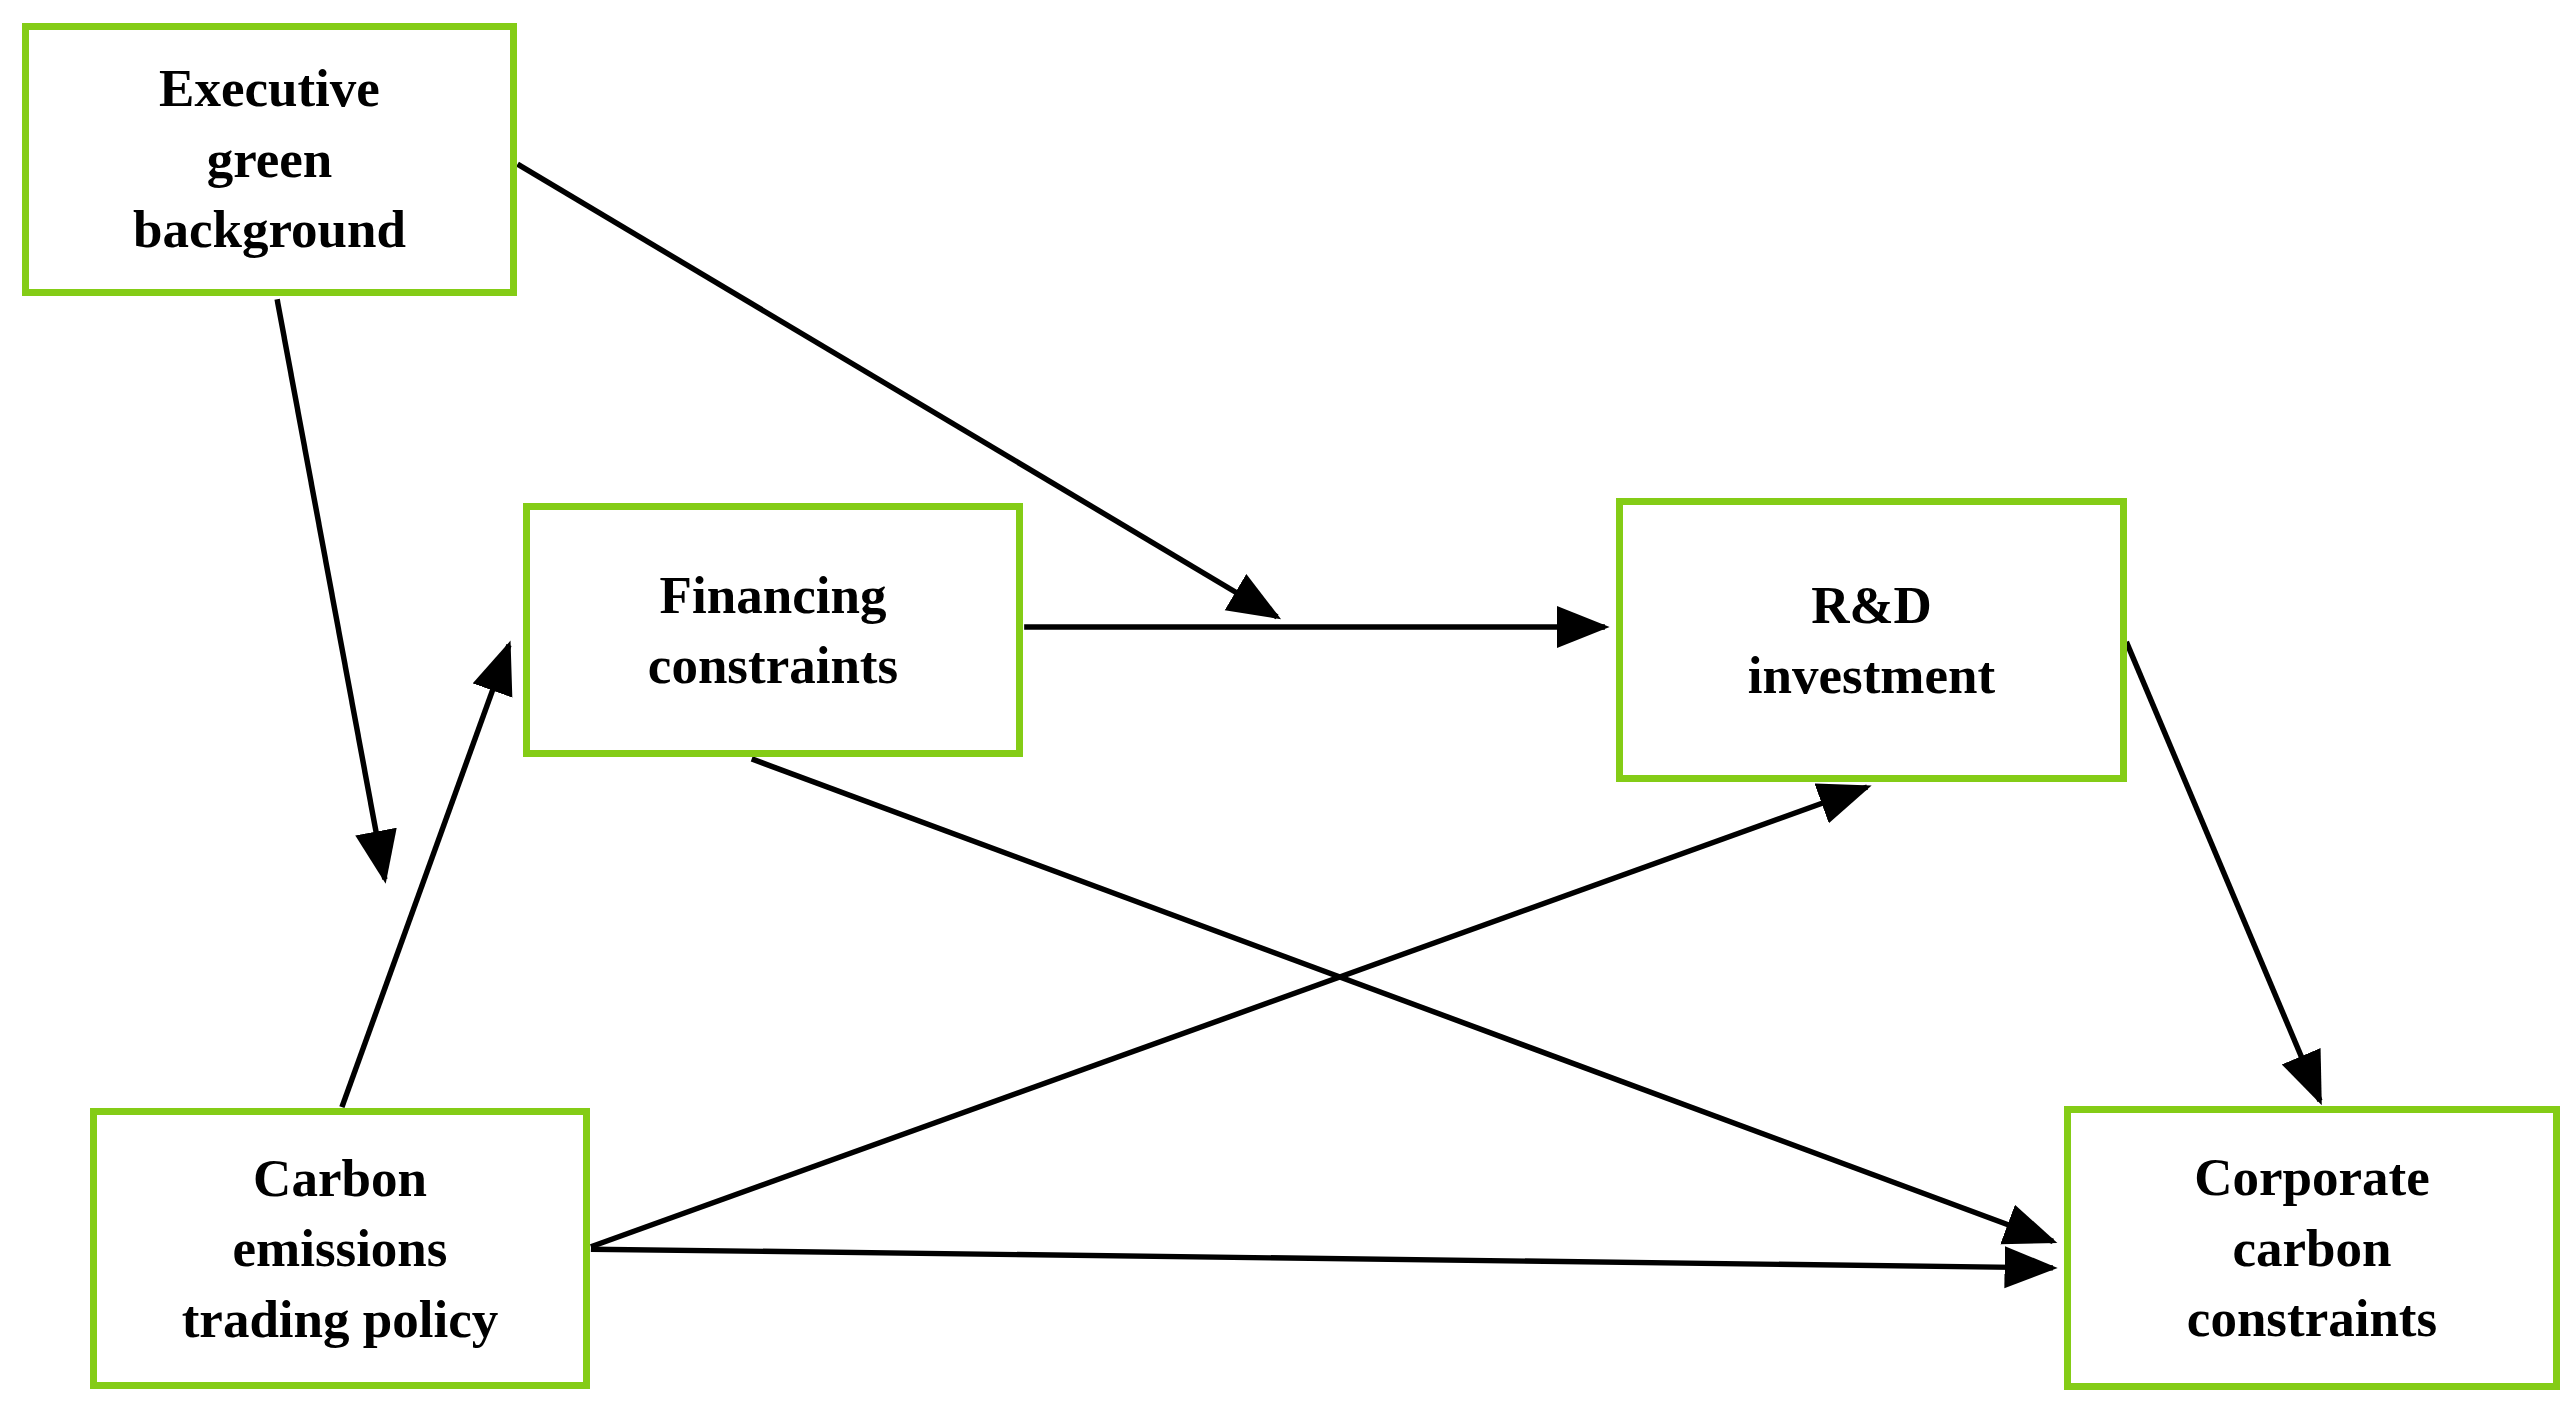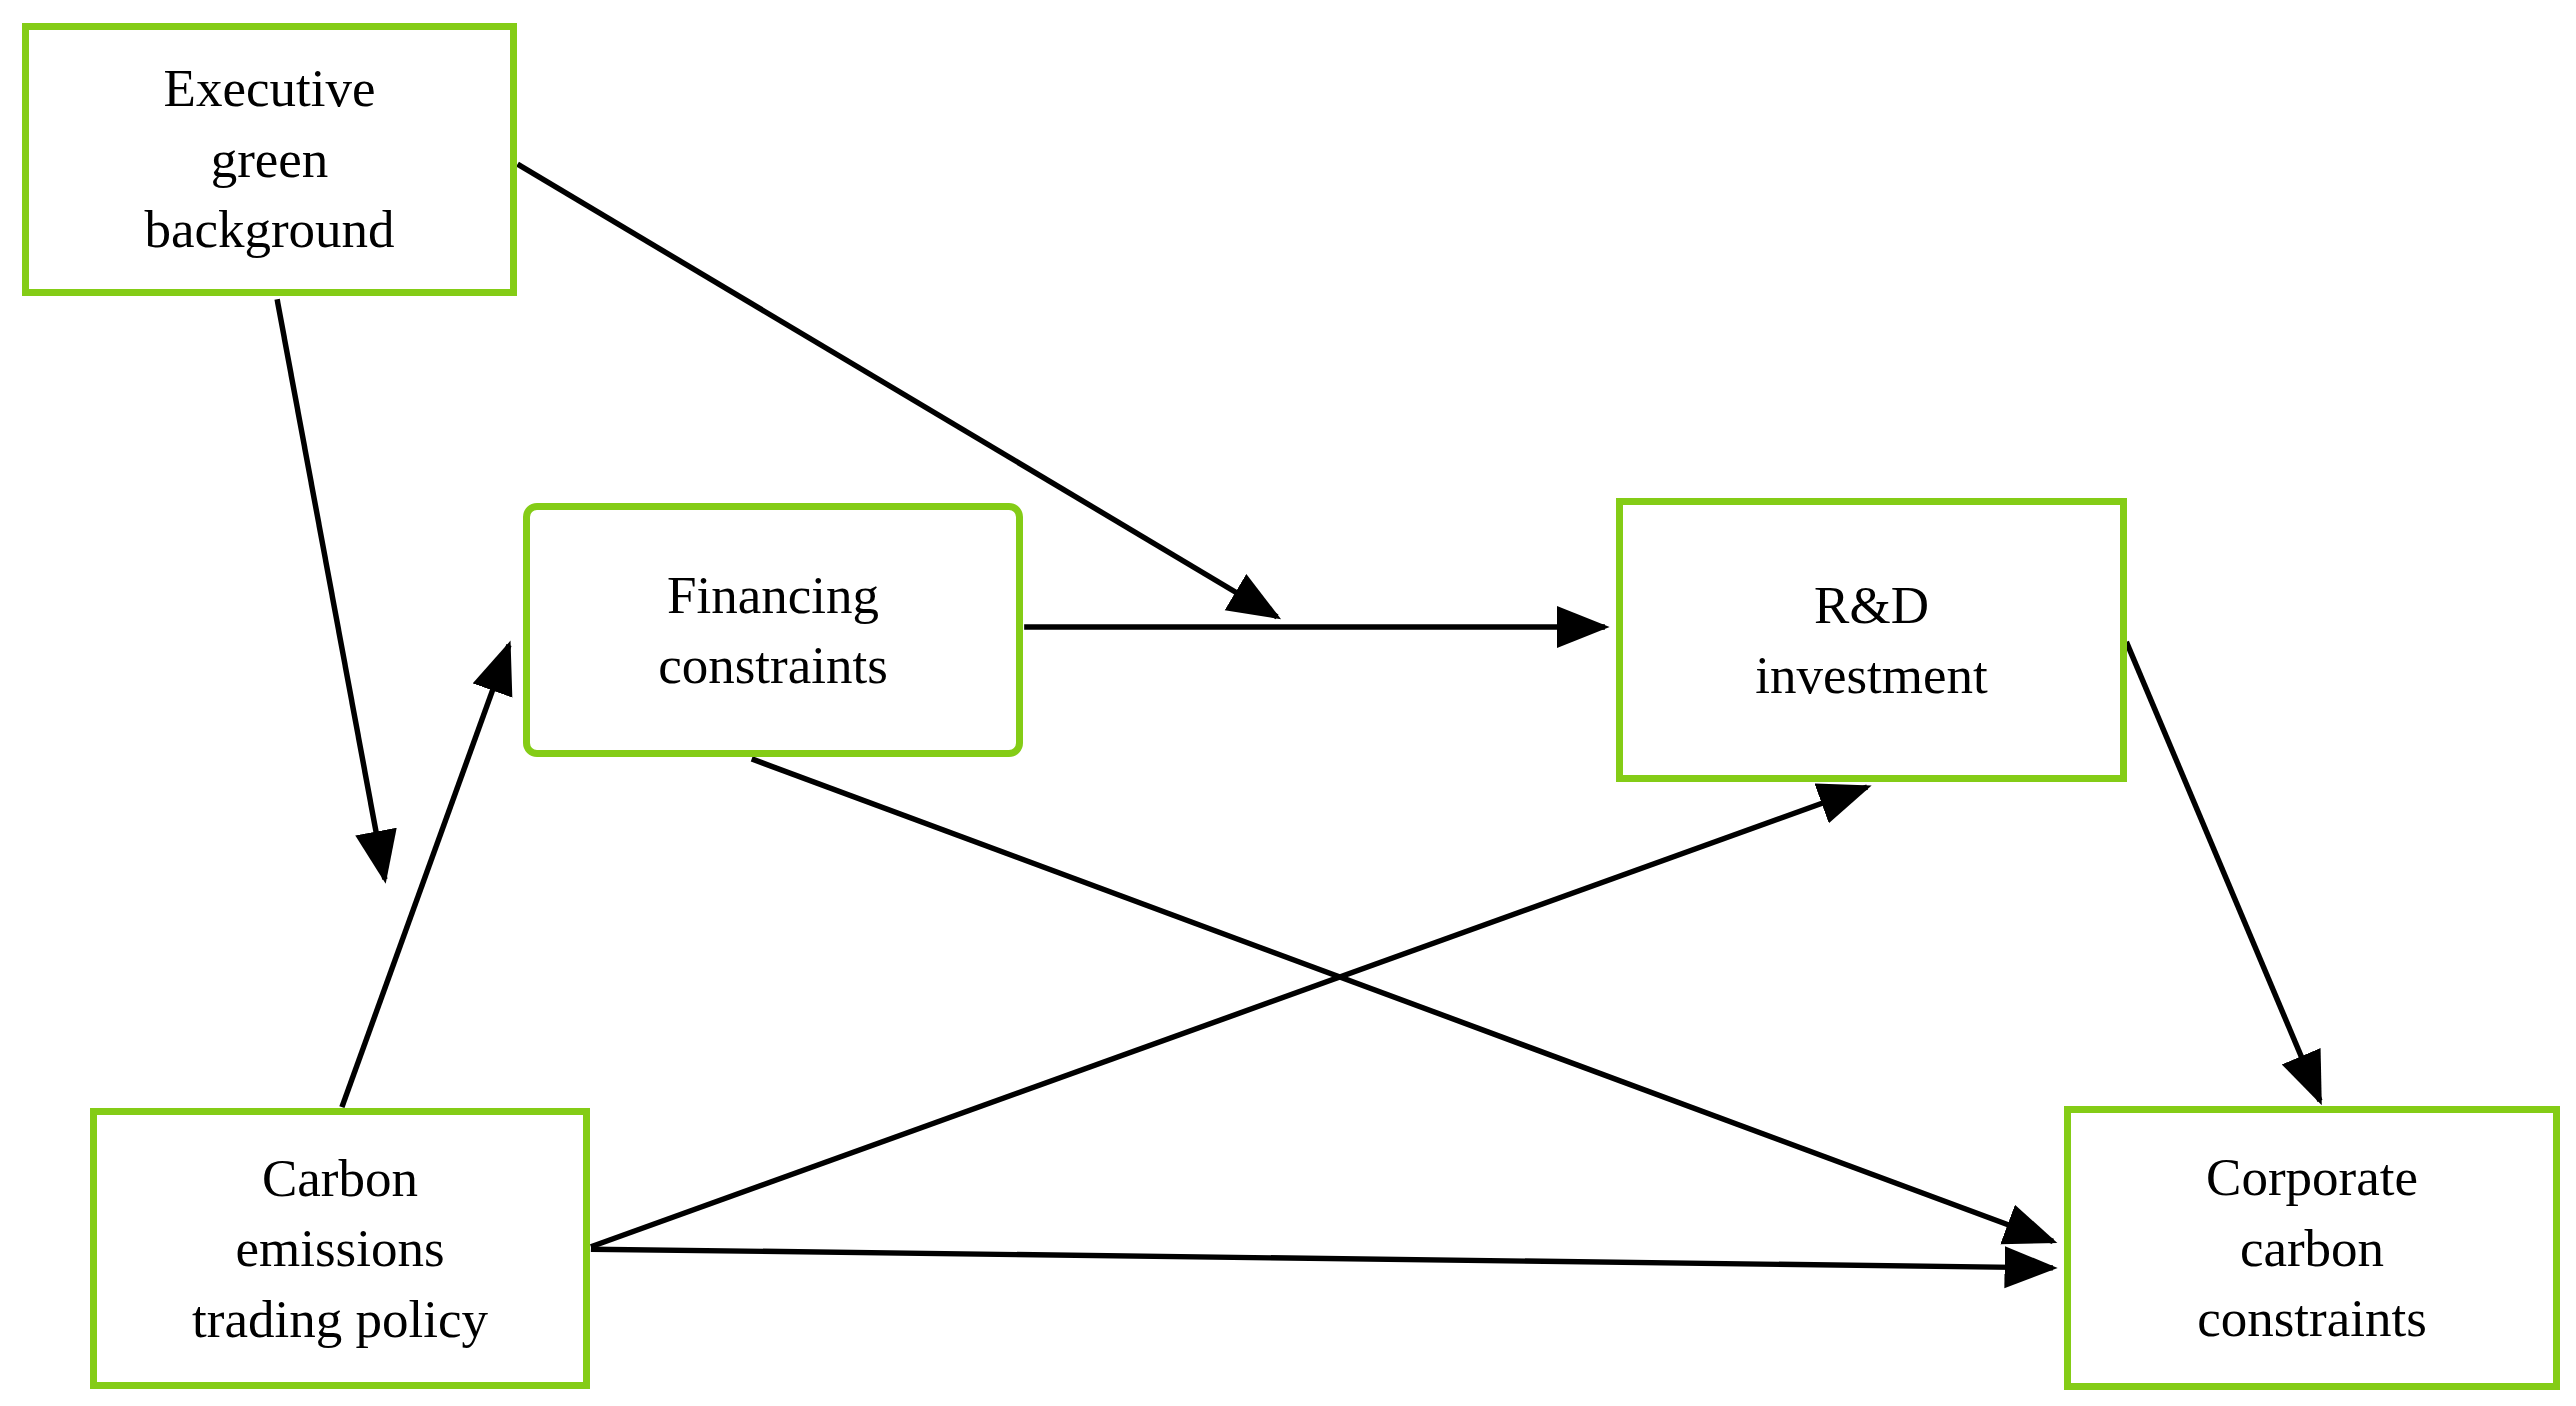--- a/index.html
+++ b/index.html
@@ -24,20 +24,21 @@
   }
   .node {
     position: absolute;
     box-sizing: border-box;
     border: 5px solid #84cc16;
     background: #ffffff;
     display: flex;
     align-items: center;
     justify-content: center;
     text-align: center;
+    font-weight: bold;
   }
   .node-label {
     white-space: pre-line;
     font-size: 53px;
     line-height: 1.33;
     color: #000000;
   }
 </style>
 </head>
 <body>
@@ -57,21 +58,21 @@
       <line x1="757" y1="1600" x2="2630" y2="1624" stroke="#000000" stroke-width="7" marker-end="url(#arrowhead)"></line>
       <line x1="963" y1="972" x2="2630" y2="1590" stroke="#000000" stroke-width="7" marker-end="url(#arrowhead)"></line>
       <line x1="2724" y1="822" x2="2972" y2="1410" stroke="#000000" stroke-width="7" marker-end="url(#arrowhead)"></line>
     </svg>
   <div id="nodes">
       <div class="node" style="left: 22px; top: 22.6px; width: 495px; height: 273px; border-width: 7px;">
         <span class="node-label">Executive
 green
 background</span>
       </div>
-      <div class="node" style="left: 523px; top: 503px; width: 500px; height: 254px; border-width: 7px; border-radius: 14px;">
+      <div class="node" style="left: 523px; top: 503px; width: 500px; height: 254px; border-width: 7px;">
         <span class="node-label">Financing
 constraints</span>
       </div>
       <div class="node" style="left: 1616px; top: 498px; width: 511px; height: 284px; border-width: 7px;">
         <span class="node-label">R&amp;D
 investment</span>
       </div>
       <div class="node" style="left: 90px; top: 1108px; width: 500px; height: 281px; border-width: 7px;">
         <span class="node-label">Carbon
 emissions

